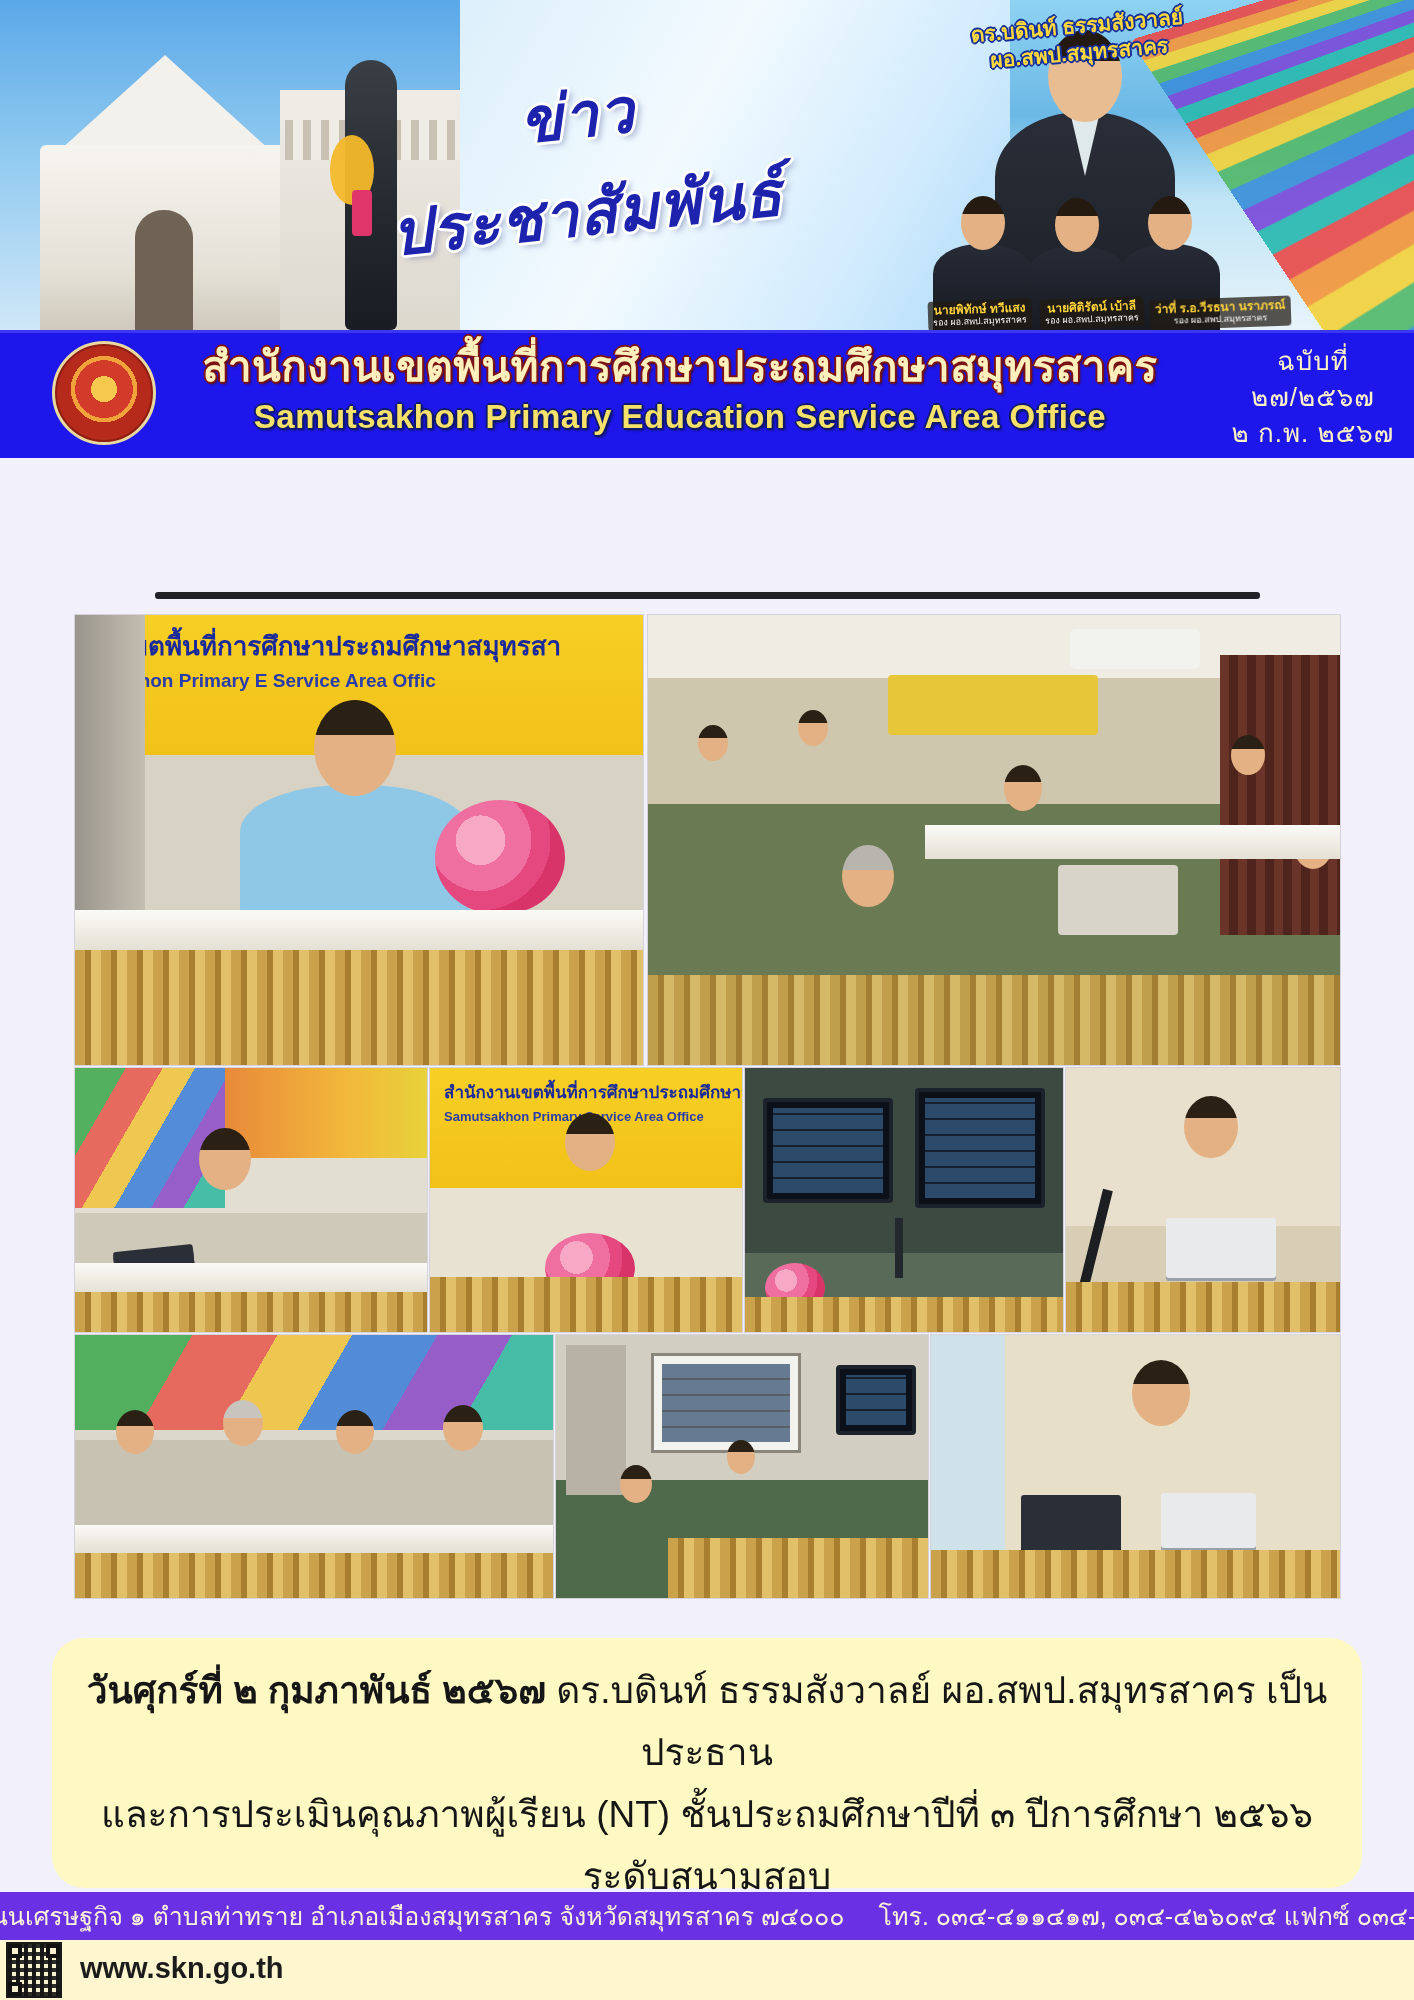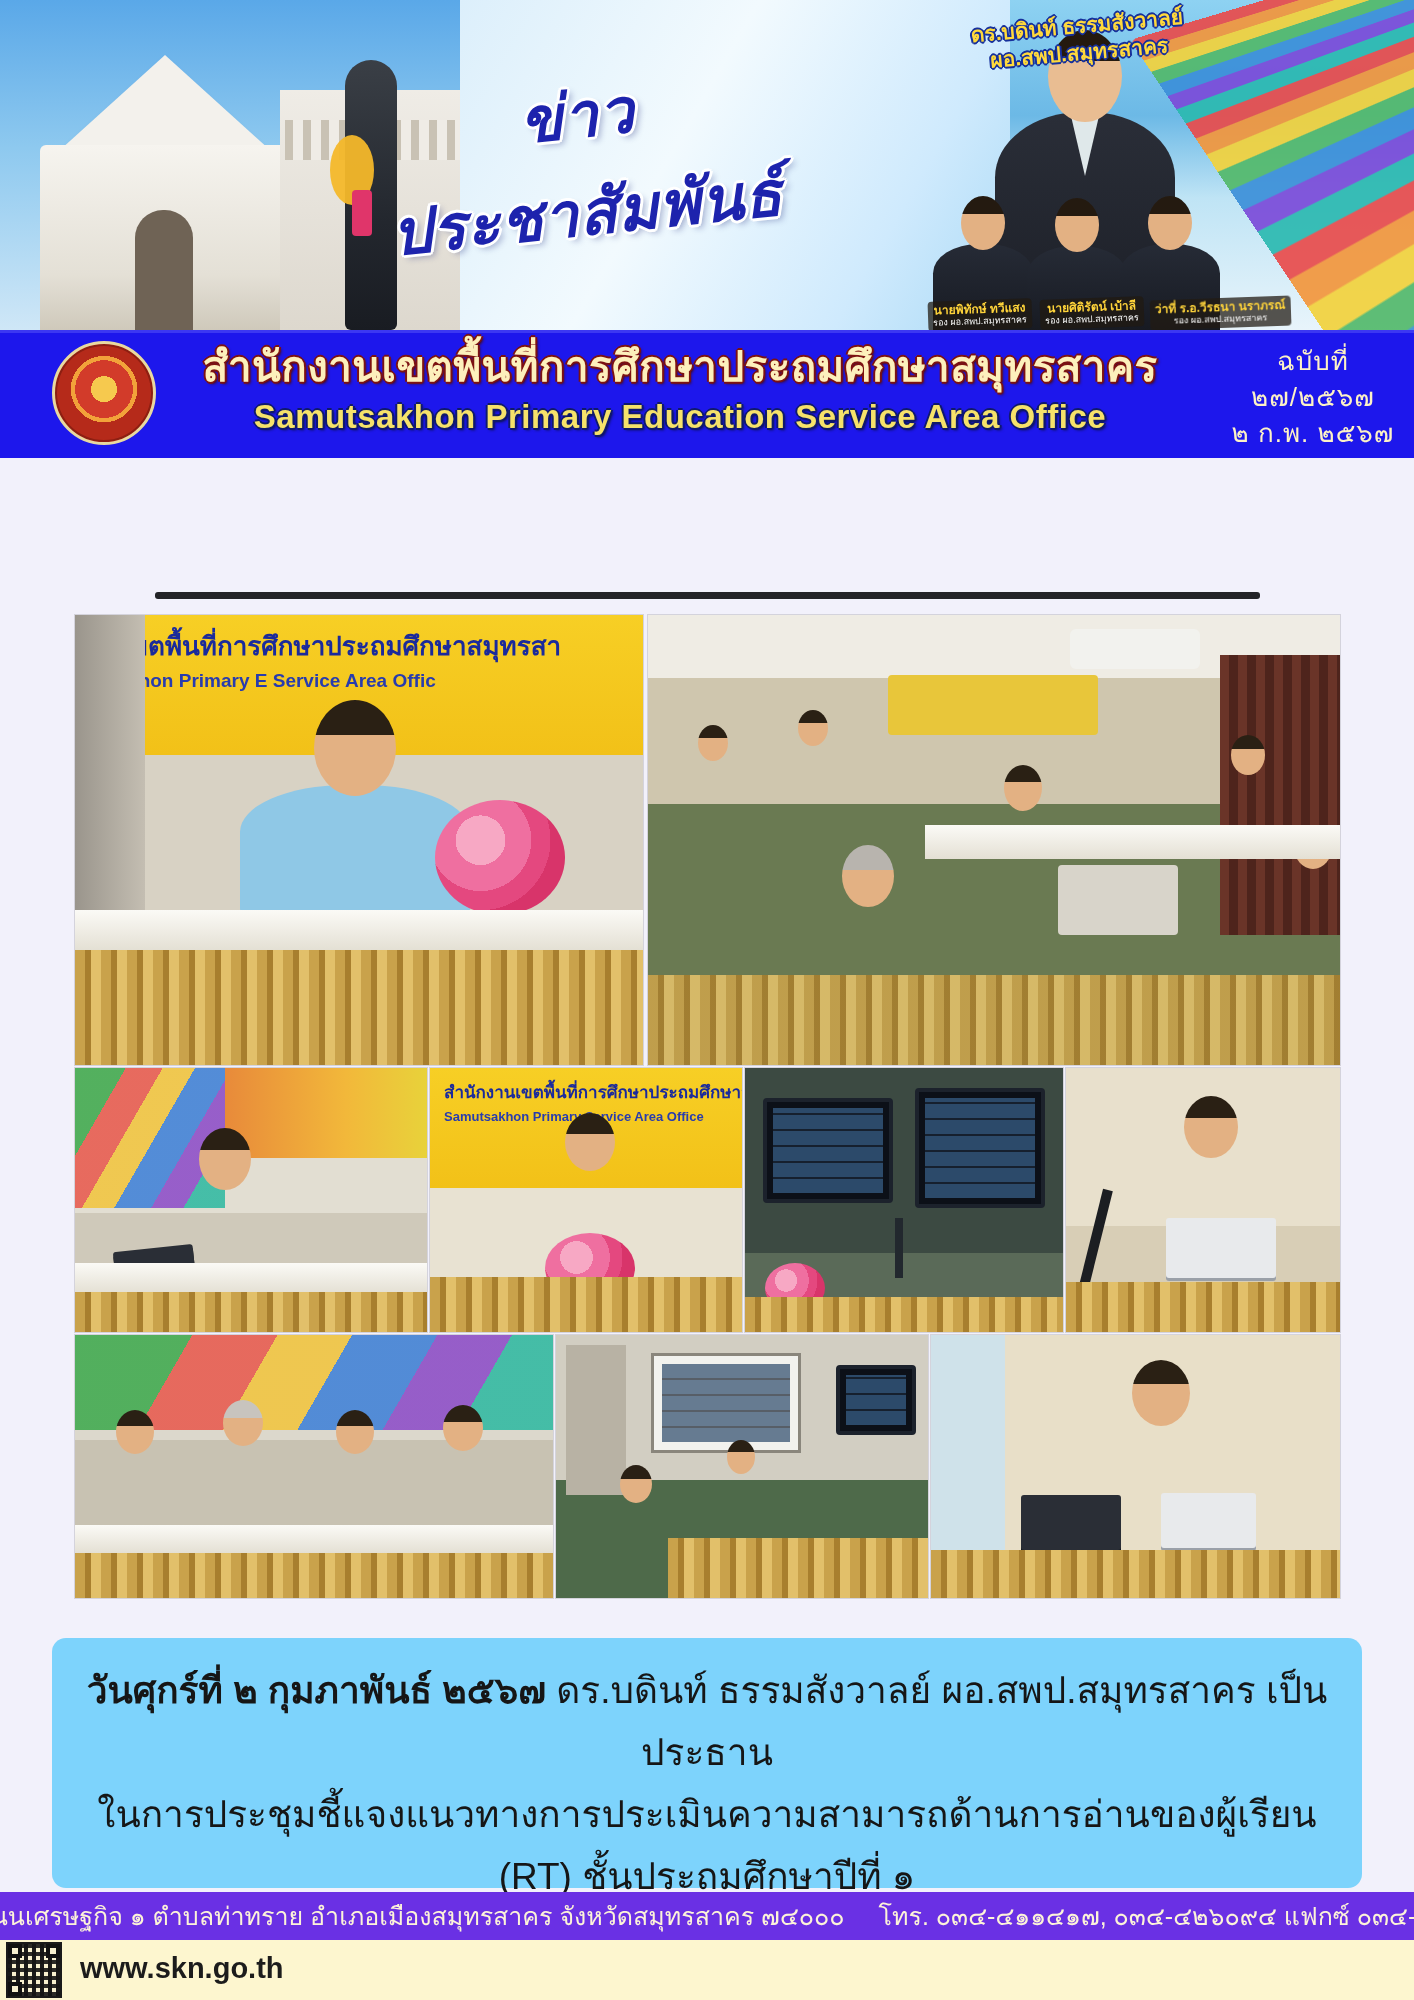--- a/index.html
+++ b/index.html
@@ -100,21 +100,21 @@
   .tv-screen { position:absolute; background:#0c1018; border:4px solid #1c222c; border-radius:4px; }
   .tv-grid { position:absolute; inset:6px;
     background:repeating-linear-gradient(0deg,#2c4a6a 0 14px,#16202e 14px 16px),repeating-linear-gradient(90deg,rgba(120,170,220,.5) 0 22px,rgba(20,30,44,.9) 22px 24px); }
   .curtain-maroon { position:absolute; background:repeating-linear-gradient(90deg,#6a3428 0 9px,#4e241c 9px 18px); }
   .poster-strip { position:absolute;
     background:linear-gradient(120deg,#3aa84a 0 22%,#e8564a 22% 38%,#f2c43a 38% 52%,#3a7ed8 52% 68%,#8a48c8 68% 82%,#2ab8a0 82% 100%); opacity:.85; }
   .laptop { position:absolute; background:#e8eaec; border-radius:3px; box-shadow:0 3px 0 #9aa0a8; }
   .laptop.dark { background:#2a2e36; box-shadow:0 3px 0 #14181e; }
 
   
-  .body-box { position:absolute; left:52px; top:1638px; width:1310px; height:250px; background:#7dd3fc; border-radius:14px; }
+  .body-box { position:absolute; left:52px; top:1638px; width:1310px; height:250px; background:#fef9c3; border-radius:32px; }
   .body-lines { position:absolute; left:20px; top:22px; width:1270px; text-align:center; color:#161616;
     font-size:37px; line-height:62px; font-weight:500; }
   .body-lines .b { font-weight:bold; }
 
   
   .addr-bar { position:absolute; left:0; top:1892px; width:1414px; height:48px; background:#6a30e4;
     display:flex; align-items:center; justify-content:center; gap:34px; }
   .addr-bar span { color:#fdf3d9; font-size:25px; font-weight:500; white-space:nowrap; }
   .bottom-bar { position:absolute; left:0; top:1940px; width:1414px; height:60px; background:#fdf6cf; }
   .qr { position:absolute; left:8px; top:4px; width:52px; height:52px; background:
@@ -342,21 +342,20 @@
       <div class="head" style="width:58px; height:66px;"></div>
     </div>
     <div class="laptop dark" style="left:90px; top:160px; width:100px; height:55px;"></div>
     <div class="laptop" style="left:230px; top:158px; width:95px; height:55px;"></div>
     <div class="gold-skirt" style="height:48px;"></div>
   </div>
 
   <div class="body-box">
     <div class="body-lines">
       <div><span class="b">วันศุกร์ที่ ๒ กุมภาพันธ์ ๒๕๖๗</span><span> ดร.บดินท์ ธรรมสังวาลย์ ผอ.สพป.สมุทรสาคร เป็นประธาน</span></div>
-      <div>ในการประชุมชี้แจงแนวทางการประเมินความสามารถด้านการอ่านของผู้เรียน (RT) ชั้นประถมศึกษาปีที่ ๑</div>
       <div>และการประเมินคุณภาพผู้เรียน (NT) ชั้นประถมศึกษาปีที่ ๓ ปีการศึกษา ๒๕๖๖ ระดับสนามสอบ</div>
 
     </div>
   </div>
 
   <div class="addr-bar">
     <span>เลขที่ ๒/๓ หมู่ ๘ ถนนเศรษฐกิจ ๑ ตำบลท่าทราย อำเภอเมืองสมุทรสาคร จังหวัดสมุทรสาคร ๗๔๐๐๐</span>
     <span>โทร. ๐๓๔-๔๑๑๔๑๗, ๐๓๔-๔๒๖๐๙๔ แฟกซ์ ๐๓๔-๔๒๗๑๓๐ ต่อ ๑๙๙</span>
   </div>
 

